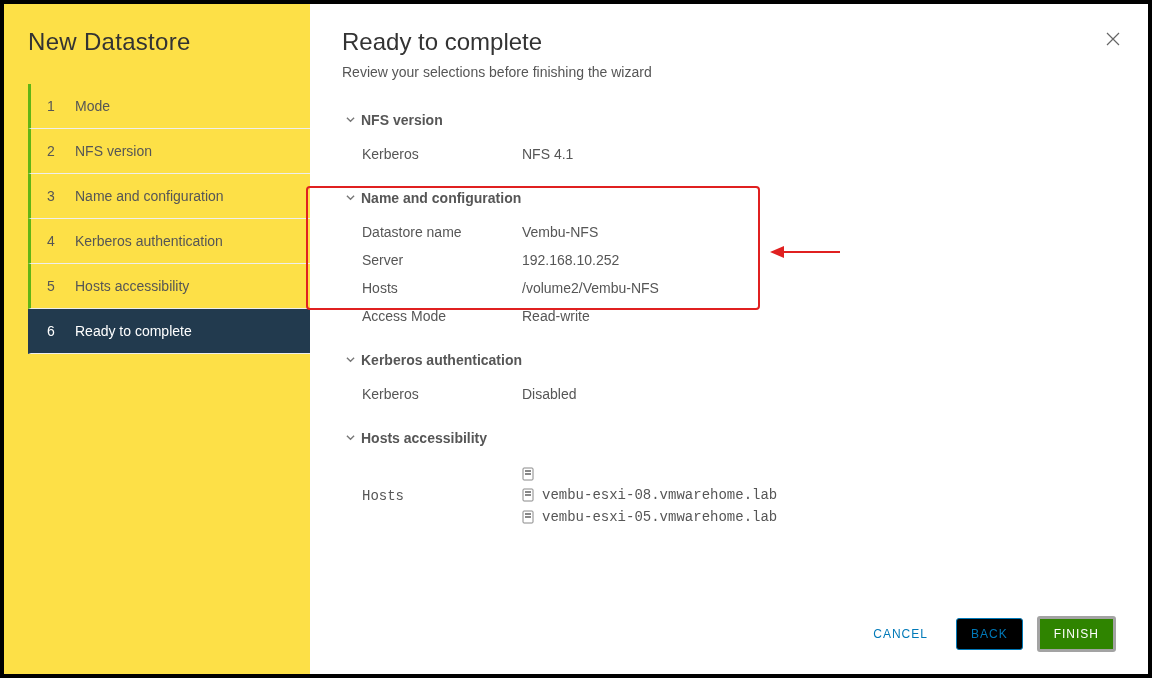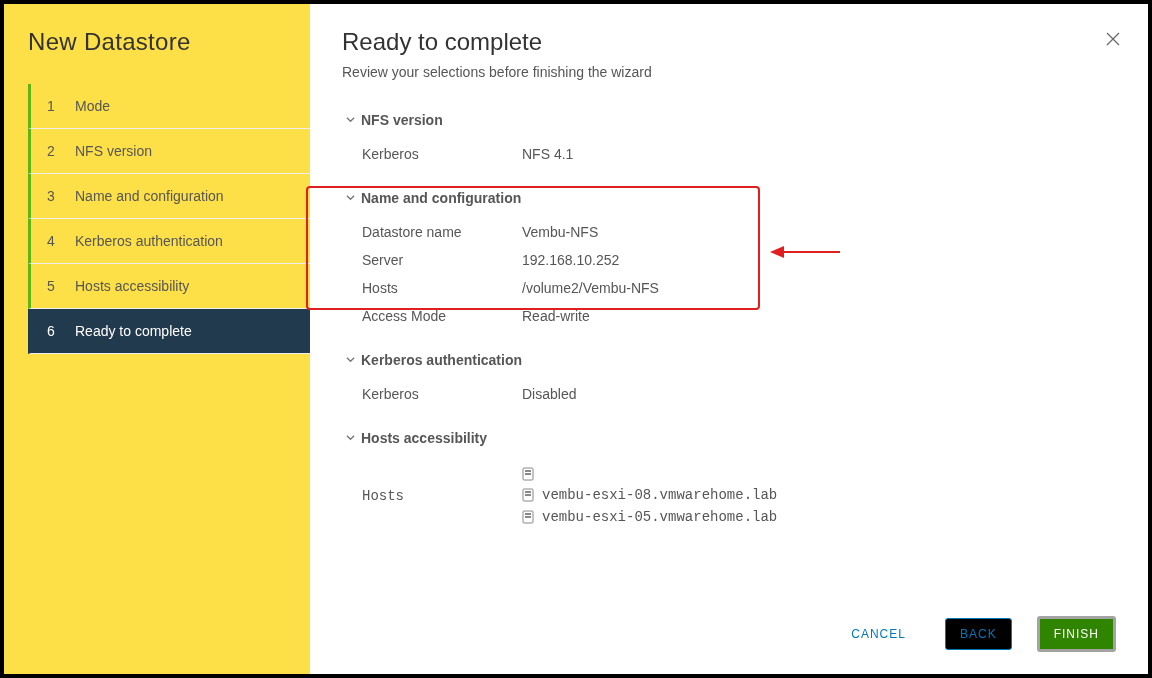--- a/index.html
+++ b/index.html
@@ -129,21 +129,21 @@
     .host-icon {
       display: inline-flex;
       margin-right: 8px;
     }
     .host-icon svg { width: 12px; height: 14px; }
     .footer {
       margin-top: auto;
       display: flex;
       justify-content: flex-end;
       align-items: center;
-      gap: 25px;
+      gap: 14px;
       padding: 18px 0 22px 0;
     }
     .btn {
       font-size: 12px;
       letter-spacing: 1px;
       padding: 8px 14px;
       border-radius: 3px;
       cursor: pointer;
       font-weight: 500;
     }

